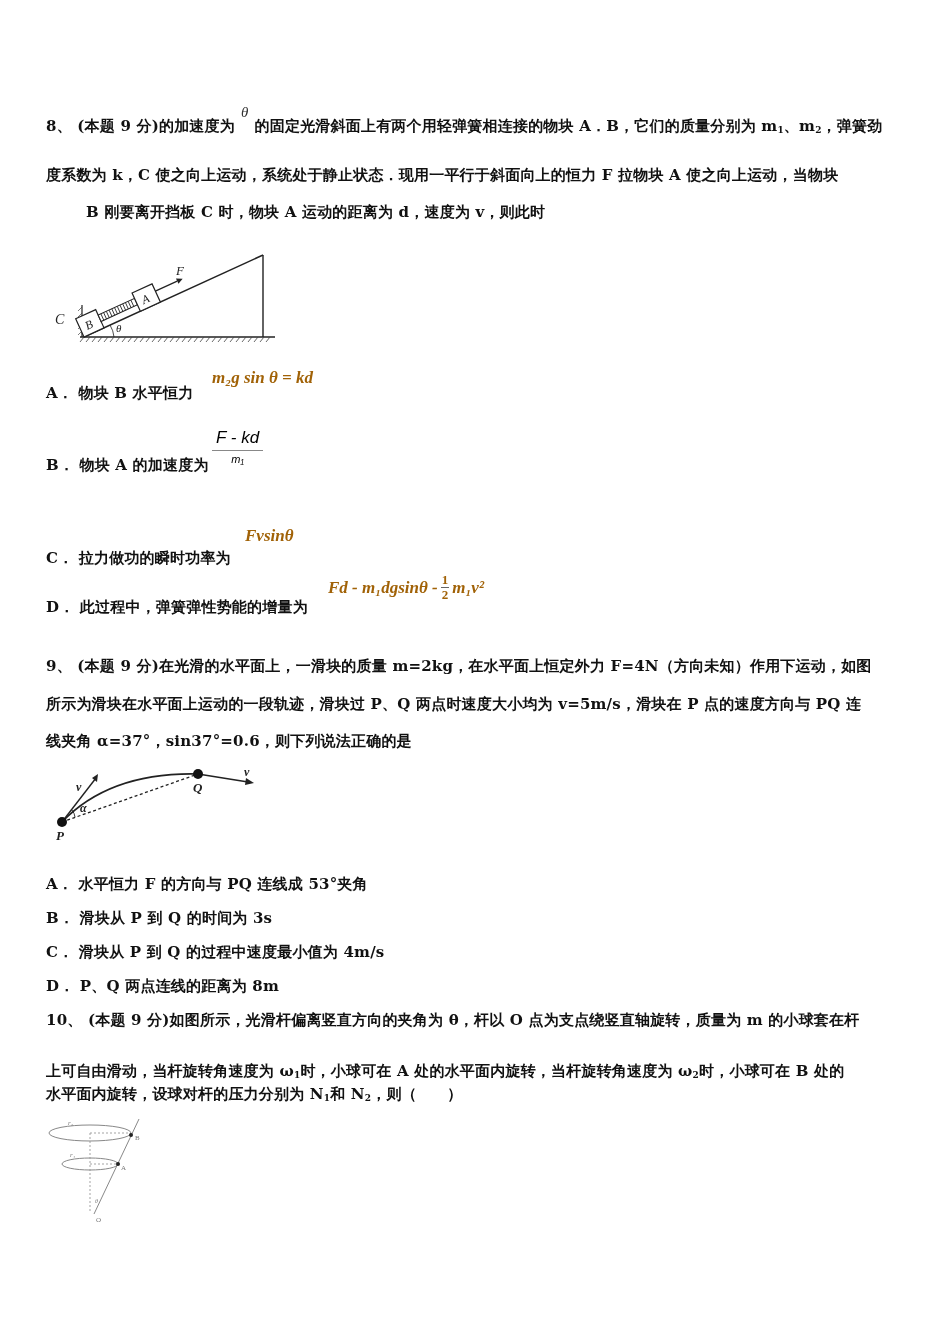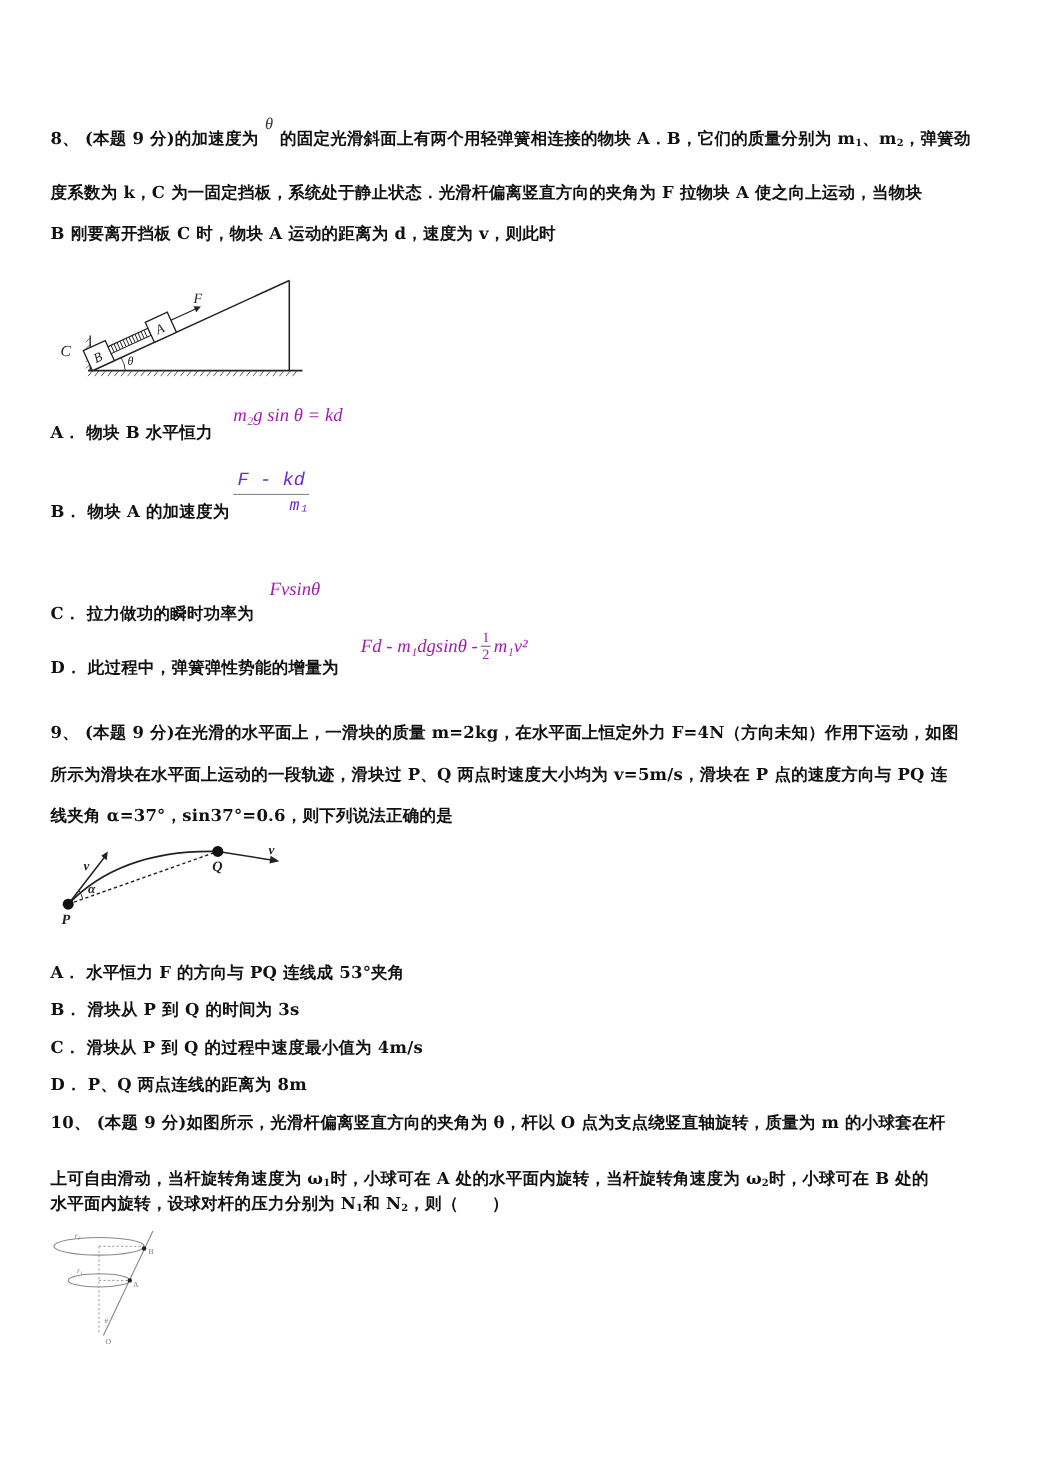--- a/index.html
+++ b/index.html
@@ -22,54 +22,54 @@
     .math {
       font-family: "Liberation Serif", "DejaVu Serif", serif;
       font-style: italic;
       font-weight: normal;
       color: #333;
     }
     .math-abs {
       position: absolute;
       font-family: "Liberation Serif", "DejaVu Serif", serif;
       font-style: italic;
-      font-weight: normal;
-      color: #a21caf;
+      font-weight: bold;
+      color: #a16207;
       white-space: nowrap;
       font-size: 17px;
     }
     sub { font-size: 9px; vertical-align: -2px; }
     .frac {
       position: absolute;
       display: inline-flex;
       flex-direction: column;
-      align-items: flex-end;
-      font-family: Liberation Mono, monospace;
+      align-items: center;
+      font-family: Liberation Sans, sans-serif;
       font-style: italic;
-      color: #6d28d9;
+      color: #000000;
     }
     .frac .num { font-size: 17px; padding: 0 4px 2px 4px; border-bottom: 1px solid #888; }
-    .frac .den { font-size: 15px; padding-top: 2px; }
+    .frac .den { font-size: 11px; padding-top: 2px; }
     .figure { position: absolute; }
     .sfrac {
       display: inline-flex; flex-direction: column; align-items: center;
       vertical-align: middle; font-style: normal; margin: 0 3px;
     }
     .sfrac span { font-size: 13px; line-height: 14px; }
     .sfrac .top { border-bottom: 1px solid #666; padding: 0 1px; }
   </style>
 </head>
 <body>
 
 <div class="line" style="top:116px;">
   <span>8、</span>
   <span>(本题 9 分)</span><span>的加速度为</span><span class="math" style="position:relative; top:-14px; font-size:15px; margin:0 6px;">θ</span><span>的固定光滑斜面上有两个用轻弹簧相连接的物块 A．B，它们的质量分别为 m</span><sub>1</sub><span>、m</span><sub>2</sub><span>，弹簧劲</span>
 </div>
-<div class="line" style="top:165px;">度系数为 k，C 为一固定挡板，系统处于静止状态．光滑杆偏离竖直方向的夹角为 F 拉物块 A 使之向上运动，当物块</div>
-<div class="line" style="top:202px;">B 刚要离开挡板 C 时，物块 A 运动的距离为 d，速度为 v，则此时</div>
+<div class="line" style="top:165px;">度系数为 k，C 使之向上运动，系统处于静止状态．现用一平行于斜面向上的恒力 F 拉物块 A 使之向上运动，当物块</div>
+<div class="line" style="top:202px;margin-left:40px;">B 刚要离开挡板 C 时，物块 A 运动的距离为 d，速度为 v，则此时</div>
 
 <svg class="figure" style="left:50px; top:245px;" width="230" height="100" viewBox="0 0 230 100">
 
   <line x1="30" y1="92" x2="225" y2="92" stroke="#222" stroke-width="1.6"></line>
   <g stroke="#444" stroke-width="0.8">
     <line x1="34" y1="92" x2="30" y2="97"></line>
       <line x1="40" y1="92" x2="36" y2="97"></line>
       <line x1="46" y1="92" x2="42" y2="97"></line>
     <line x1="52" y1="92" x2="48" y2="97"></line>
       <line x1="58" y1="92" x2="54" y2="97"></line>

